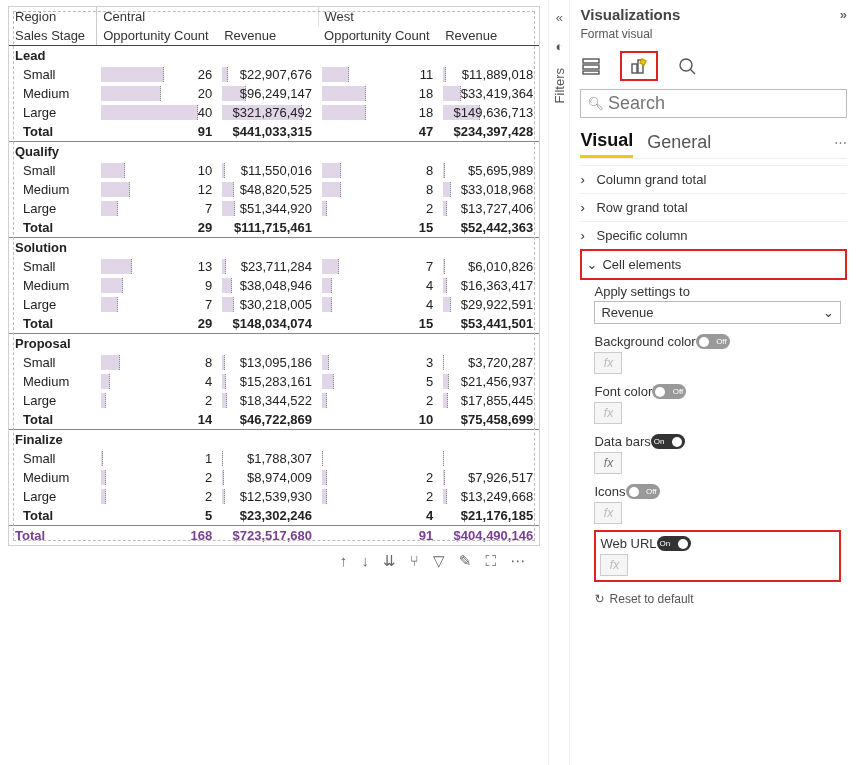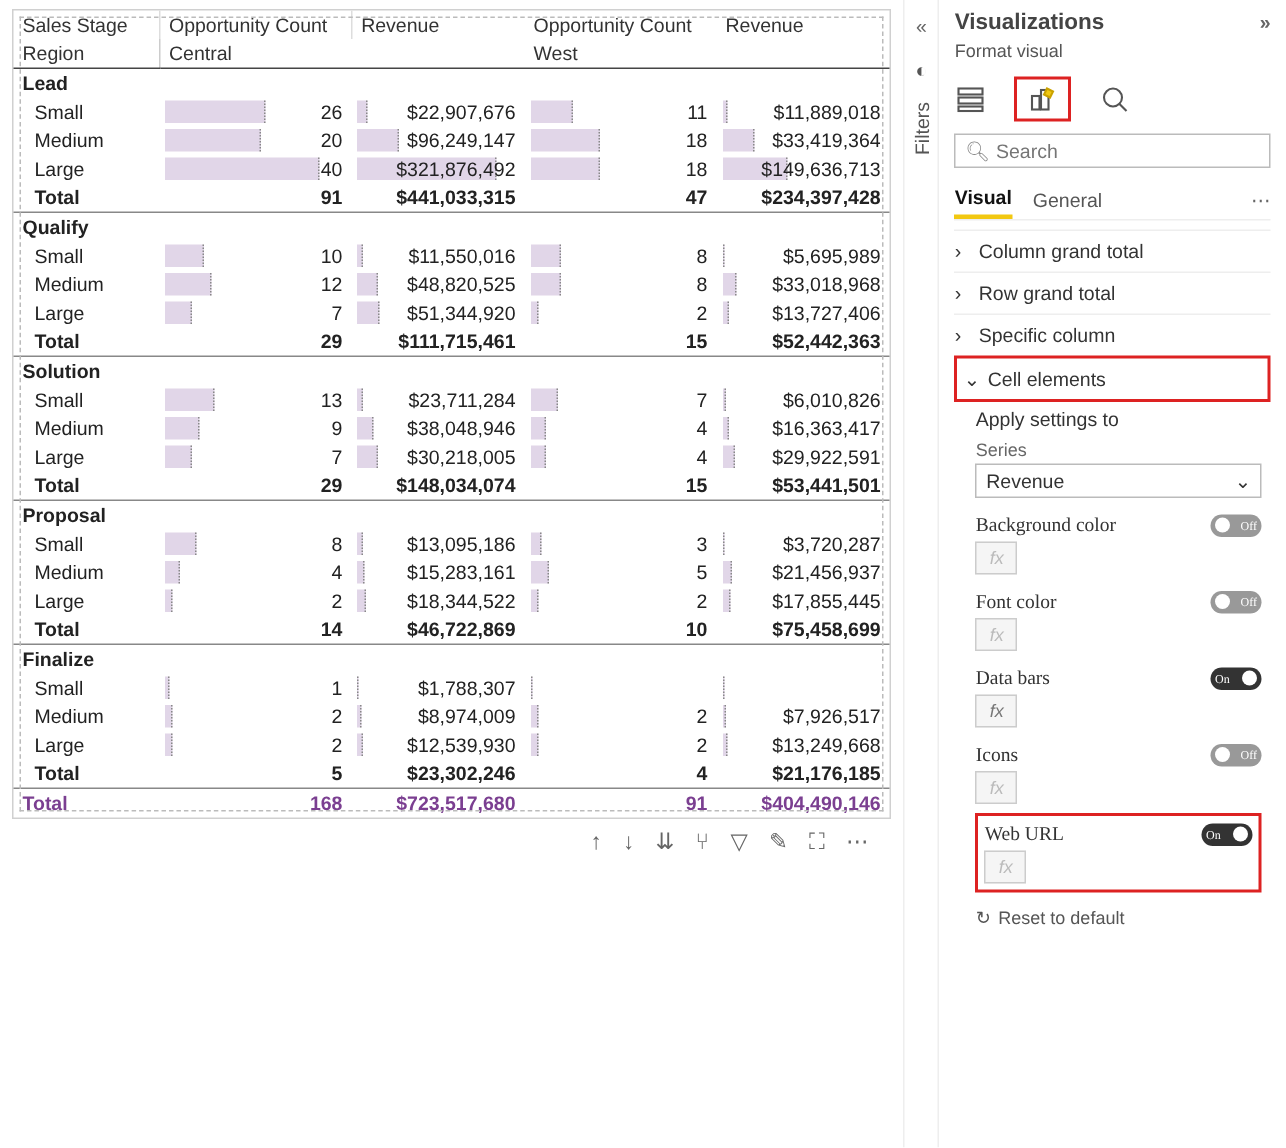--- a/index.html
+++ b/index.html
@@ -32,33 +32,33 @@
 
   .viz-pane { flex: 1; border-left: 1px solid #eee; padding: 6px 10px 0 10px; display:flex; flex-direction:column; }
   .pane-header { display:flex; justify-content:space-between; align-items:center; font-size:15px; font-weight:600; color:#444; }
   .dbl-chev { font-size:13px; color:#666; cursor:pointer; }
   .subheader { font-size:12px; color:#555; margin-top:4px; }
   .icon-row { display:flex; gap:18px; margin:10px 0 8px; align-items:center; }
   .ic { width:22px; height:22px; display:flex; align-items:center; justify-content:center; }
   .ic svg { width:20px; height:20px; stroke:#555; fill:none; stroke-width:1.4; }
   .redbox { border:2px solid #d22; padding:2px 6px; }
   .search { display:flex; align-items:center; border:1px solid #bbb; padding:3px 6px; margin-bottom:8px; width: 100%; }
-  .search input { border:none; outline:none; flex:1; font-size:13px; }
+  .search input { border:none; outline:none; flex:1; font-size:18px; }
   .tabbar { display:flex; gap:14px; align-items:center; border-bottom:1px solid #eee; margin-bottom:6px; }
-  .tabbar .tab { padding:4px 0; font-size:13px; color:#555; cursor:pointer; }
+  .tabbar .tab { padding:4px 0; font-size:18px; color:#555; cursor:pointer; }
   .tabbar .tab.active { color:#111; border-bottom:3px solid #f2c811; font-weight:600; }
   .tabbar .more { margin-left:auto; color:#666; cursor:pointer; }
   .acc { padding:6px 0; font-size:13px; color:#333; cursor:pointer; display:flex; align-items:center; gap:4px; }
   .acc .chev { width:12px; display:inline-block; }
   .divider { border-top:1px solid #eee; }
   .acc.red { border:2px solid #d22; padding:6px 4px; }
   .settings { padding:4px 6px 8px 14px; font-size:13px; color:#333; }
   .settings .lbl { color:#666; font-size:12px; margin-top:6px; }
   .dropdown { border:1px solid #bbb; padding:3px 6px; margin-top:2px; display:flex; justify-content:space-between; align-items:center; cursor:pointer; }
-  .toggle-row { display:flex; justify-content:space-between; align-items:center; margin-top:10px;font-family:Liberation Serif, serif; }
+  .toggle-row { display:flex; justify-content:flex-start; align-items:center; margin-top:10px; }
   .fx { border:1px solid #ccc; background:#f5f5f5; width:28px; height:22px; display:flex; align-items:center; justify-content:center; font-style:italic; color:#777; font-size:12px; margin-top:3px; cursor:pointer; }
   .fx.disabled { color:#bbb; }
   .toggle { width:34px; height:15px; border-radius:8px; background:#999; position:relative; cursor:pointer; font-size:8px; color:#fff; display:flex; align-items:center; padding:0 3px; }
   .toggle .knob { width:10px; height:10px; border-radius:50%; background:#fff; position:absolute; top:2.5px; }
   .toggle.off { background:#999; justify-content:flex-end; }
   .toggle.off .knob { left:3px; }
   .toggle.on { background:#333; justify-content:flex-start; }
   .toggle.on .knob { right:3px; }
   .weburl { border:2px solid #d22; padding:4px; margin-top:6px; }
   .reset { margin-top:10px; color:#555; font-size:12px; cursor:pointer; display:flex; align-items:center; gap:5px; }
@@ -71,30 +71,30 @@
     <table>
       <colgroup>
         <col style="width:100px">
           <col style="width:130px">
           <col style="width:120px">
         <col style="width:130px">
           <col style="width:120px">
       </colgroup>
       <thead>
         <tr>
+          <th class="region-cell">Region</th>
+          <th colspan="2">Central</th>
+          <th colspan="2">West</th>
+        </tr>
+        <tr>
           <th>Sales Stage</th>
           <th>Opportunity Count</th>
           <th>Revenue</th>
           <th>Opportunity Count</th>
           <th>Revenue</th>
-        </tr>
-        <tr>
-          <th class="region-cell">Region</th>
-          <th colspan="2">Central</th>
-          <th colspan="2">West</th>
         </tr>
       </thead>
       <tbody id="matrix-body">
           <tr class="group-header">
             <td colspan="5">Lead</td>
           </tr>
           <tr class="subrow">
             <td>Small</td>
             <td class="num barcell"><div class="bar" style="width:52%"></div><span class="val">26</span></td>
             <td class="num barcell"><div class="bar" style="width:5.693531915340994%"></div><span class="val">$22,907,676</span></td>
@@ -326,21 +326,20 @@
       <span class="chev">›</span>
       <span>Specific column</span>
     </div>
   <div class="acc red">
       <span class="chev">⌄</span>
       <span>Cell elements</span>
     </div>
 
   <div class="settings">
     <div style="font-weight:500">Apply settings to</div>
-    <div class="lbl">Series</div>
     <div class="dropdown">
       <span>Revenue</span>
       <span>⌄</span>
     </div>
 
     <div class="toggle-row">
       <span>Background color</span>
       <div class="toggle off">
           <span>Off</span>
           <div class="knob"></div>

